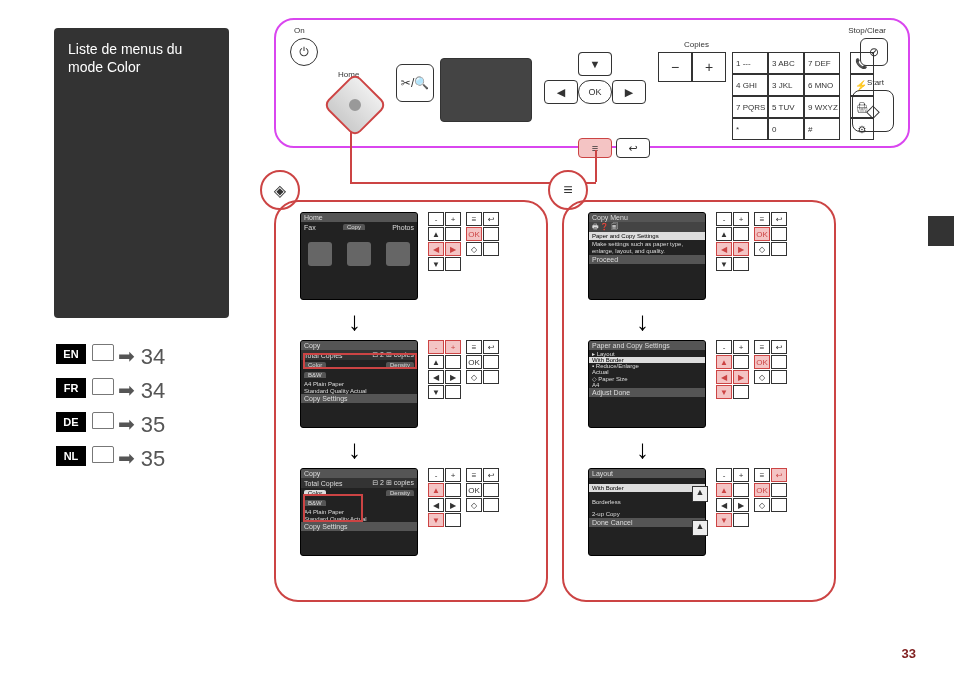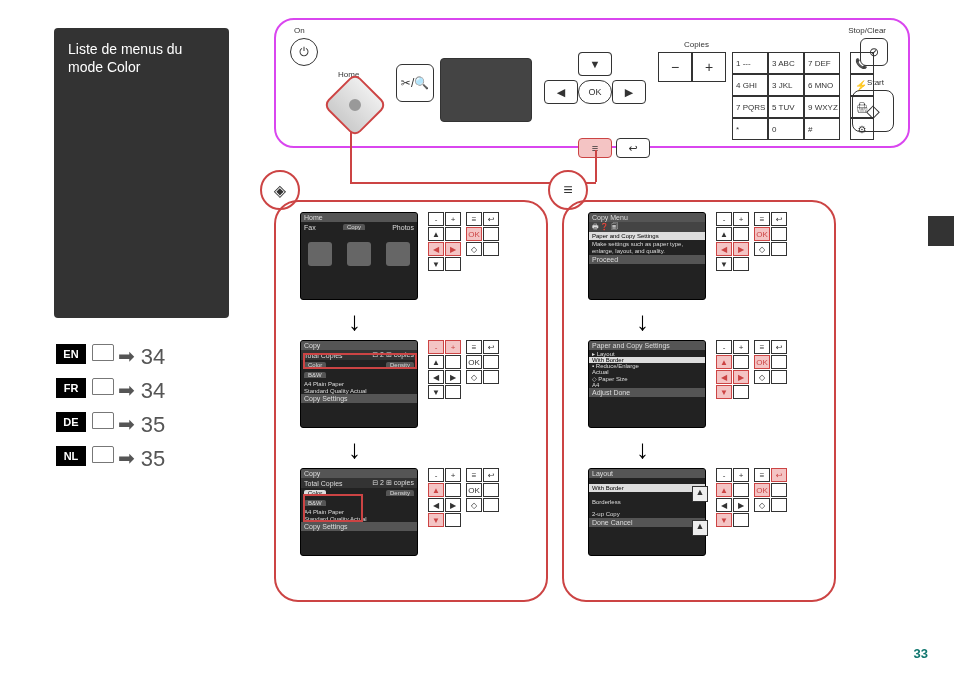--- a/index.html
+++ b/index.html
@@ -50,21 +50,21 @@
 .scr .bar{background:#555;padding:1px 3px;font-size:7px}
 .scr .mid{display:flex;justify-content:space-around;align-items:center;height:44px}
 .scr .ico{width:24px;height:24px;background:#666;border-radius:3px}
 .pad{position:absolute;width:34px;display:grid;grid-template-columns:16px 16px;grid-auto-rows:14px;gap:1px}
 .pad .c{border:1px solid #333;background:#fff;font-size:8px;display:flex;align-items:center;justify-content:center}
 .pad .hl{background:#f4c4c4;border-color:#c44;color:#c44}
 .ar{position:absolute;font-size:26px;color:#000}
 .hlbox{position:absolute;border:2px solid #c44;pointer-events:none}
 .row2{display:flex;justify-content:space-between;padding:0 3px;height:10px;align-items:center}
 .tabb{display:inline-block;background:#555;padding:0 4px;border-radius:2px 2px 0 0;font-size:6px}
-.pgnum{position:absolute;right:26px;bottom:12px;font-size:13px;font-weight:bold;color:#0f766e}
+.pgnum{position:absolute;right:38px;bottom:12px;font-size:13px;font-weight:bold;color:#7f1d1d}
 .tab-ind{position:absolute;right:0;top:216px;width:26px;height:30px;background:#333}
 </style>
 </head>
 <body>
 
 <div class="page">
 
   <div class="sidebar">
     <div>Liste de menus du mode Color</div>
   </div>

